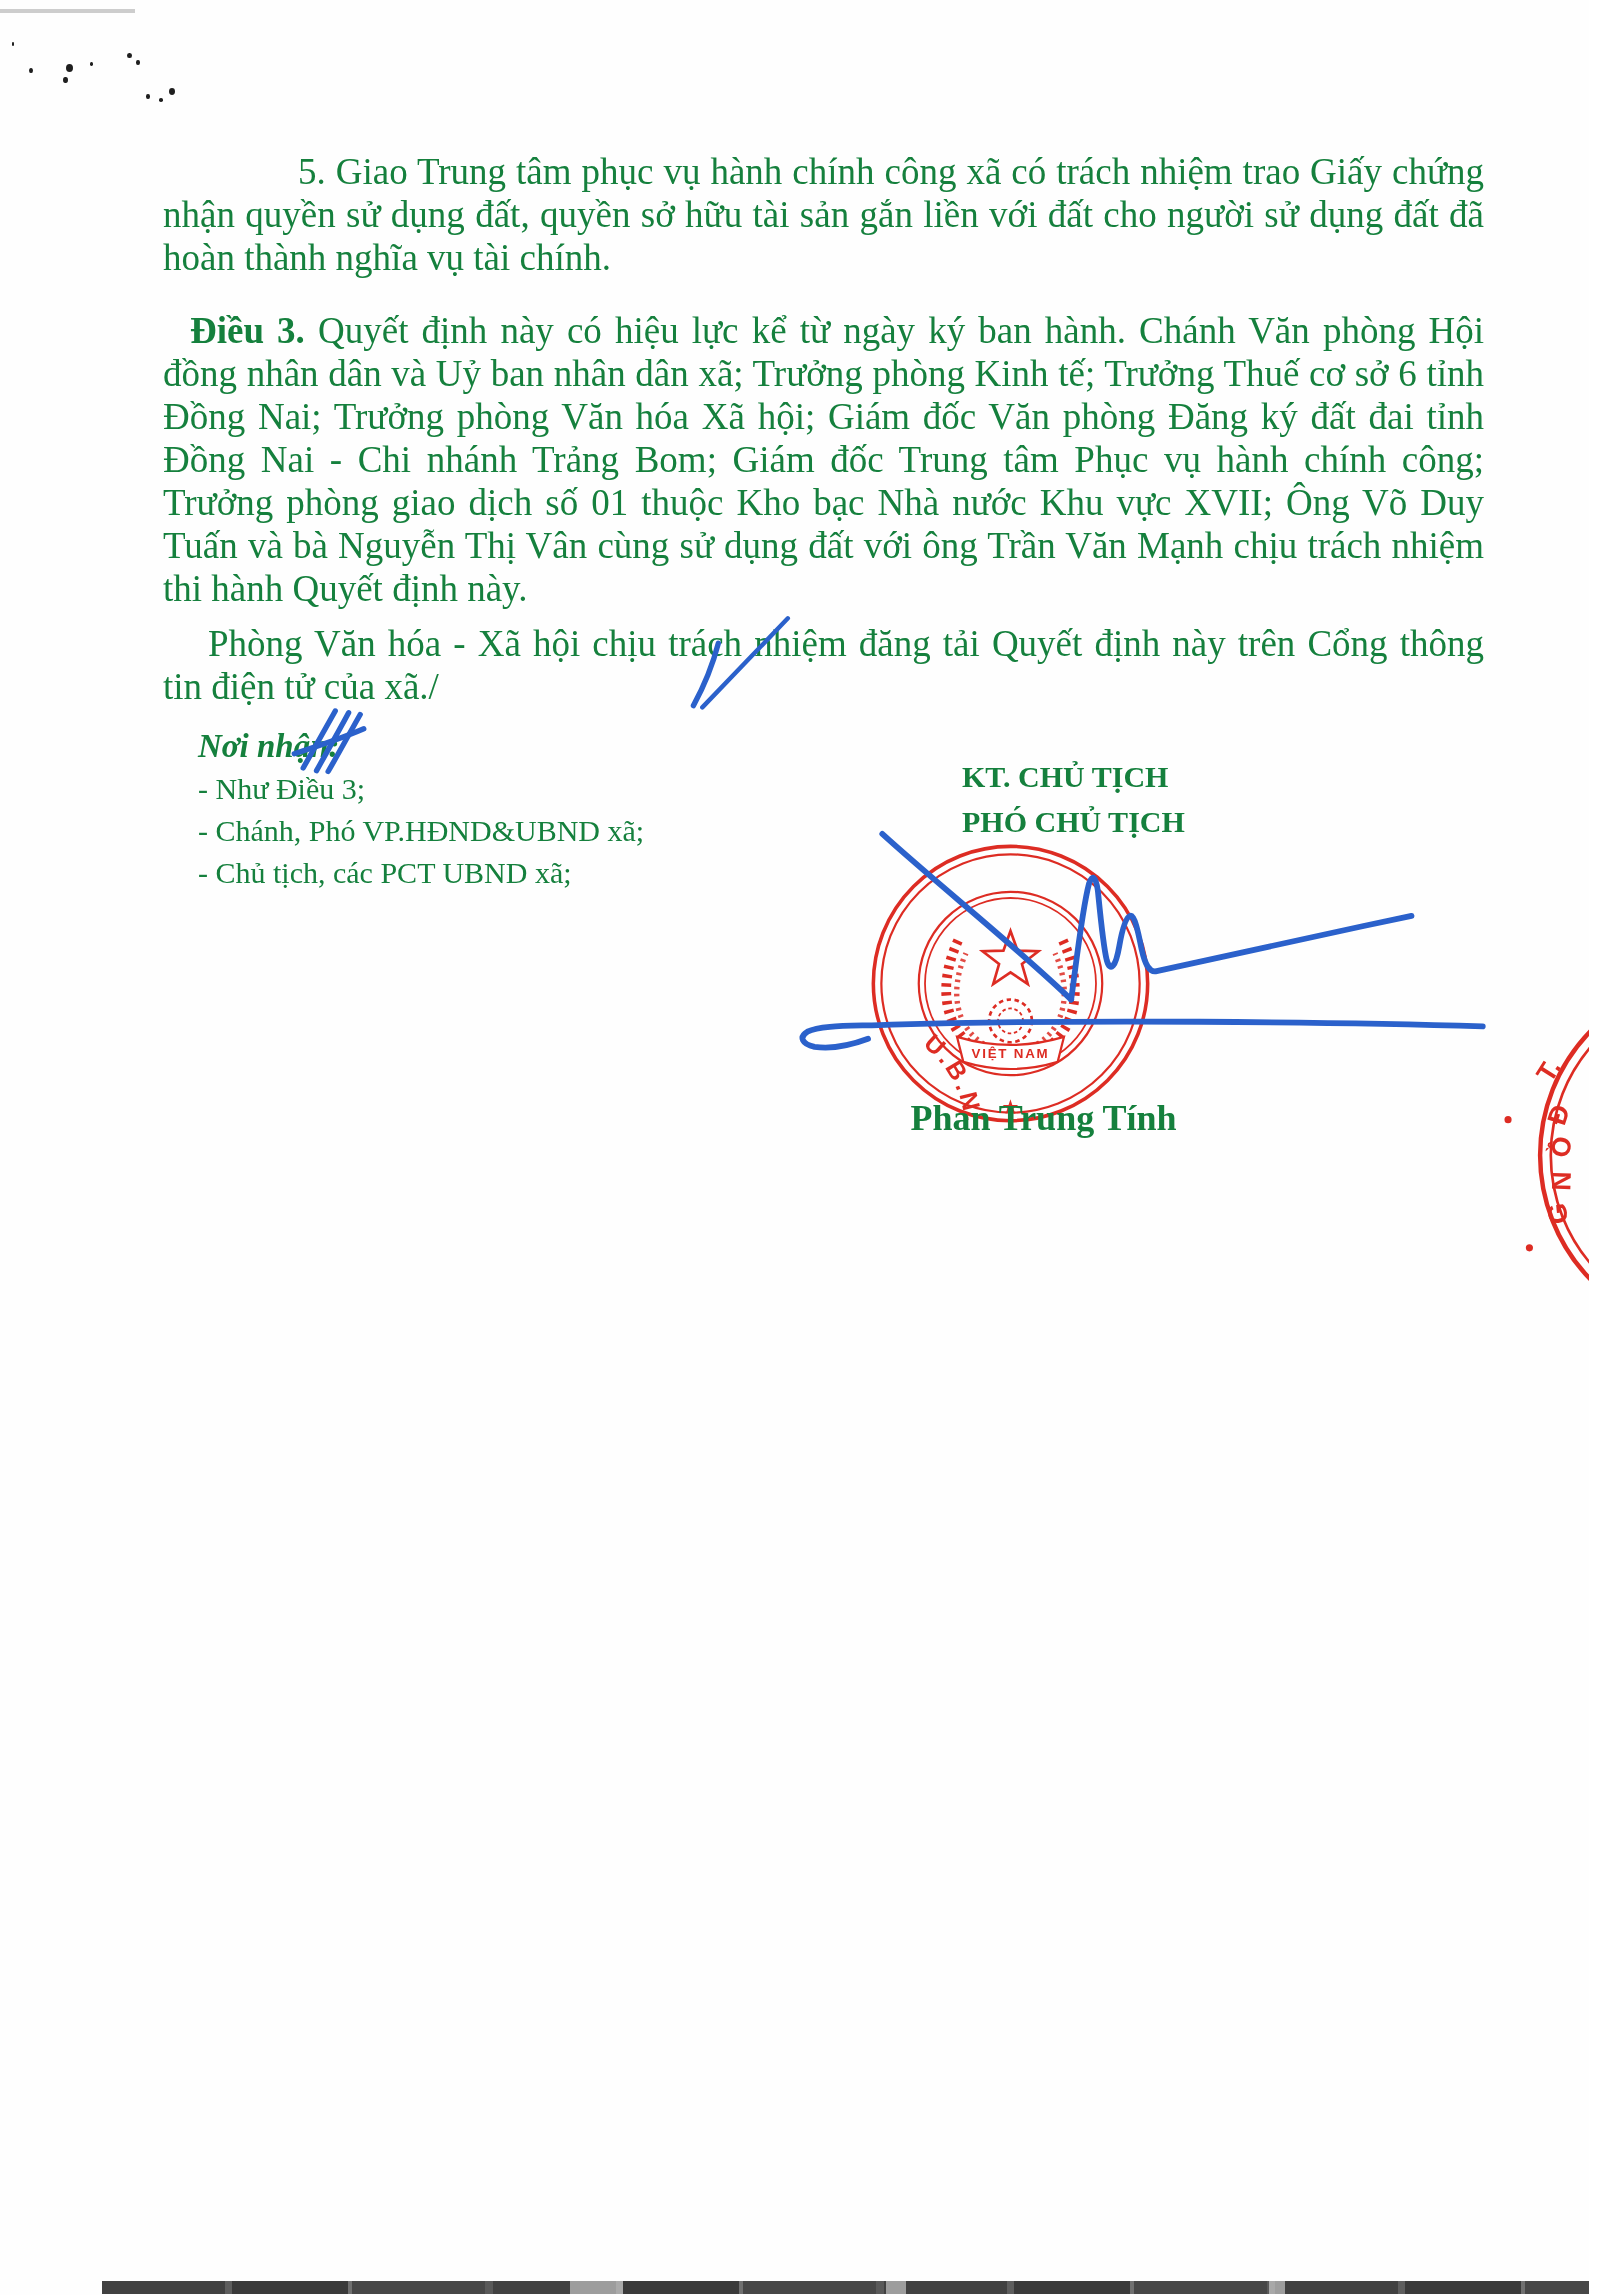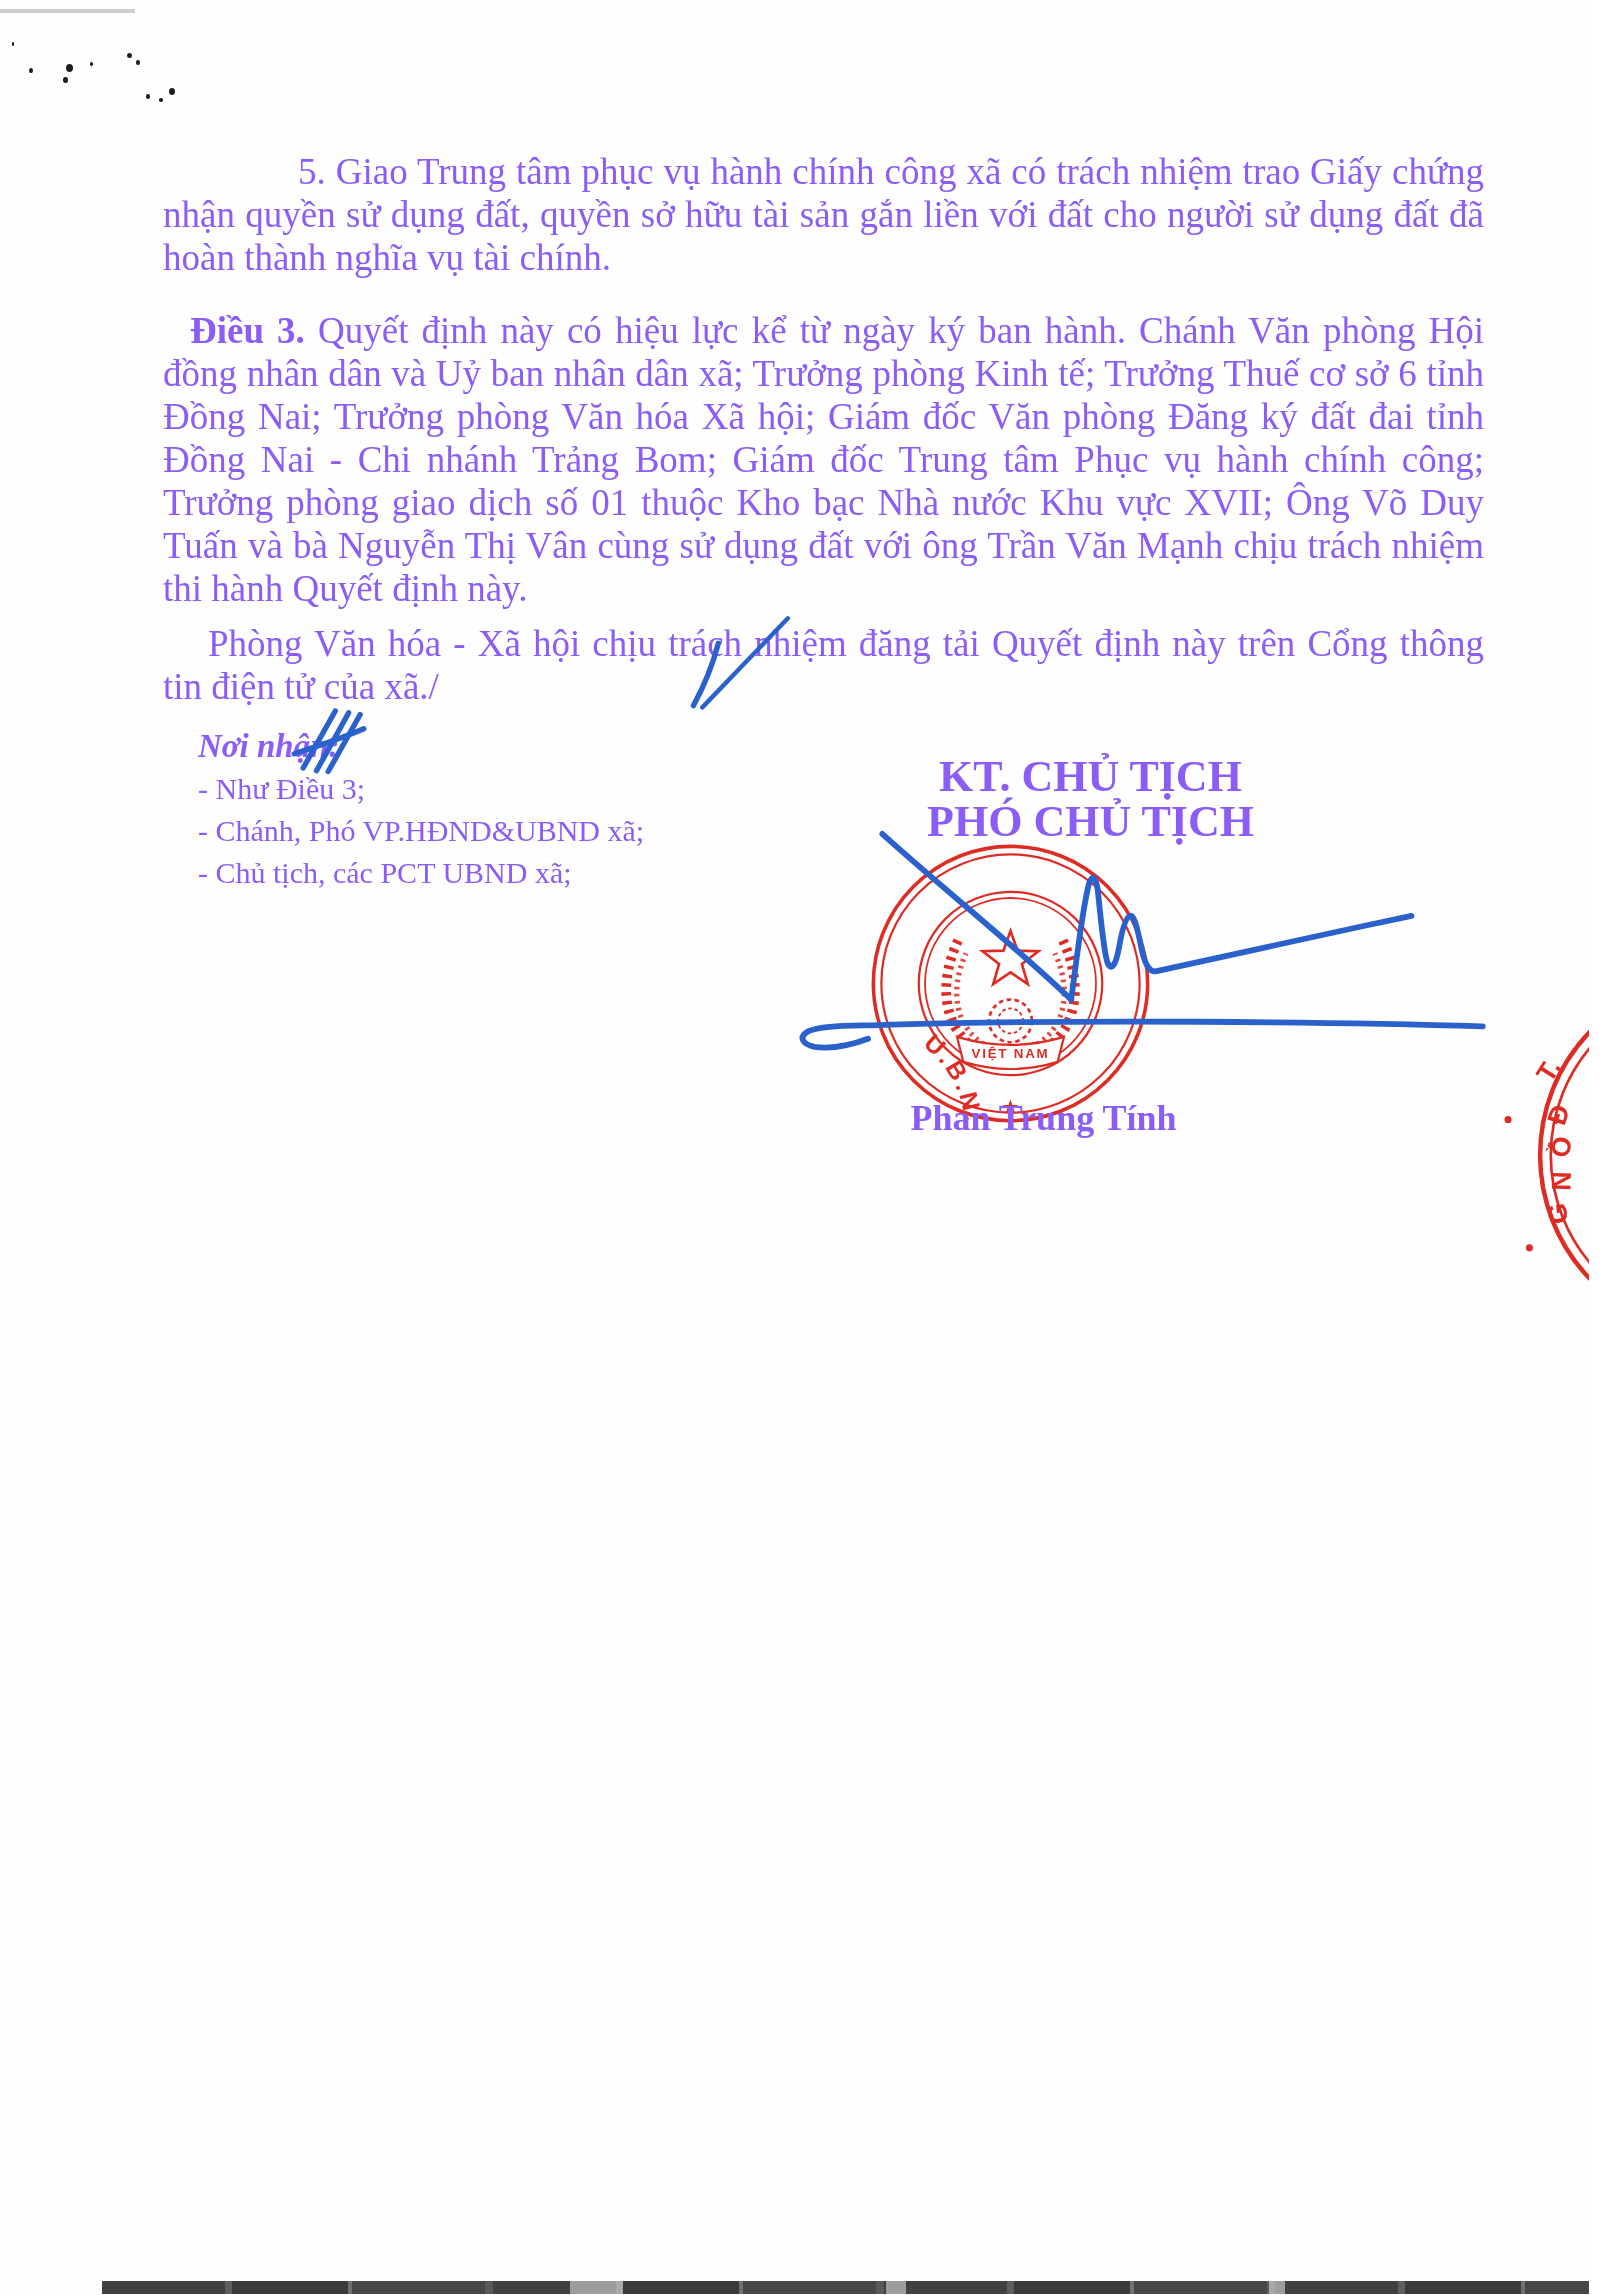--- a/index.html
+++ b/index.html
@@ -2,40 +2,40 @@
 <html style="font-size:14.3px"><head>
 <meta charset="utf-8">
 <style>
   html,body{margin:0;padding:0;background:#ffffff;}
   .page{
     position:relative;
     width:1589px;height:2295px;
     background:#fefefe;
     overflow:hidden;
     font-family:"Liberation Serif","DejaVu Serif",serif;
-    color:#8b5cf6;
+    color:#15803d;
   }
   .body-par{
     position:absolute;left:163px;width:1321px;
     font-size:37px;line-height:43px;
     text-align:justify;text-align-last:left;
     margin:0;
   }
   #p1{top:150px;text-indent:135px;}
   #p2{top:309px;text-indent:27px;}
   #p3{top:622px;text-indent:45px;}
   .bold{font-weight:bold;}
 
   .recipients{position:absolute;left:198px;top:725px;width:499px;}
   .recipients-label{font-size:33px;font-weight:bold;font-style:italic;line-height:43px;}
   .recipient-item{font-size:30px;line-height:42px;}
 
   .kt-block{
-    position:absolute;left:916px;top:754px;width:349px;
-    text-align:center;font-weight:bold;font-size:44px;line-height:45px;
+    position:absolute;left:962px;top:754px;width:349px;
+    text-align:left;font-weight:bold;font-size:30px;line-height:45px;
     z-index:1;
   }
   .signer-name{
     position:absolute;left:892px;top:1085px;width:303px;
     text-align:center;font-weight:bold;font-size:36px;
     z-index:4;
     margin-top:12px;
   }
 
   .stamp{position:absolute;left:868px;top:841px;z-index:2;}

